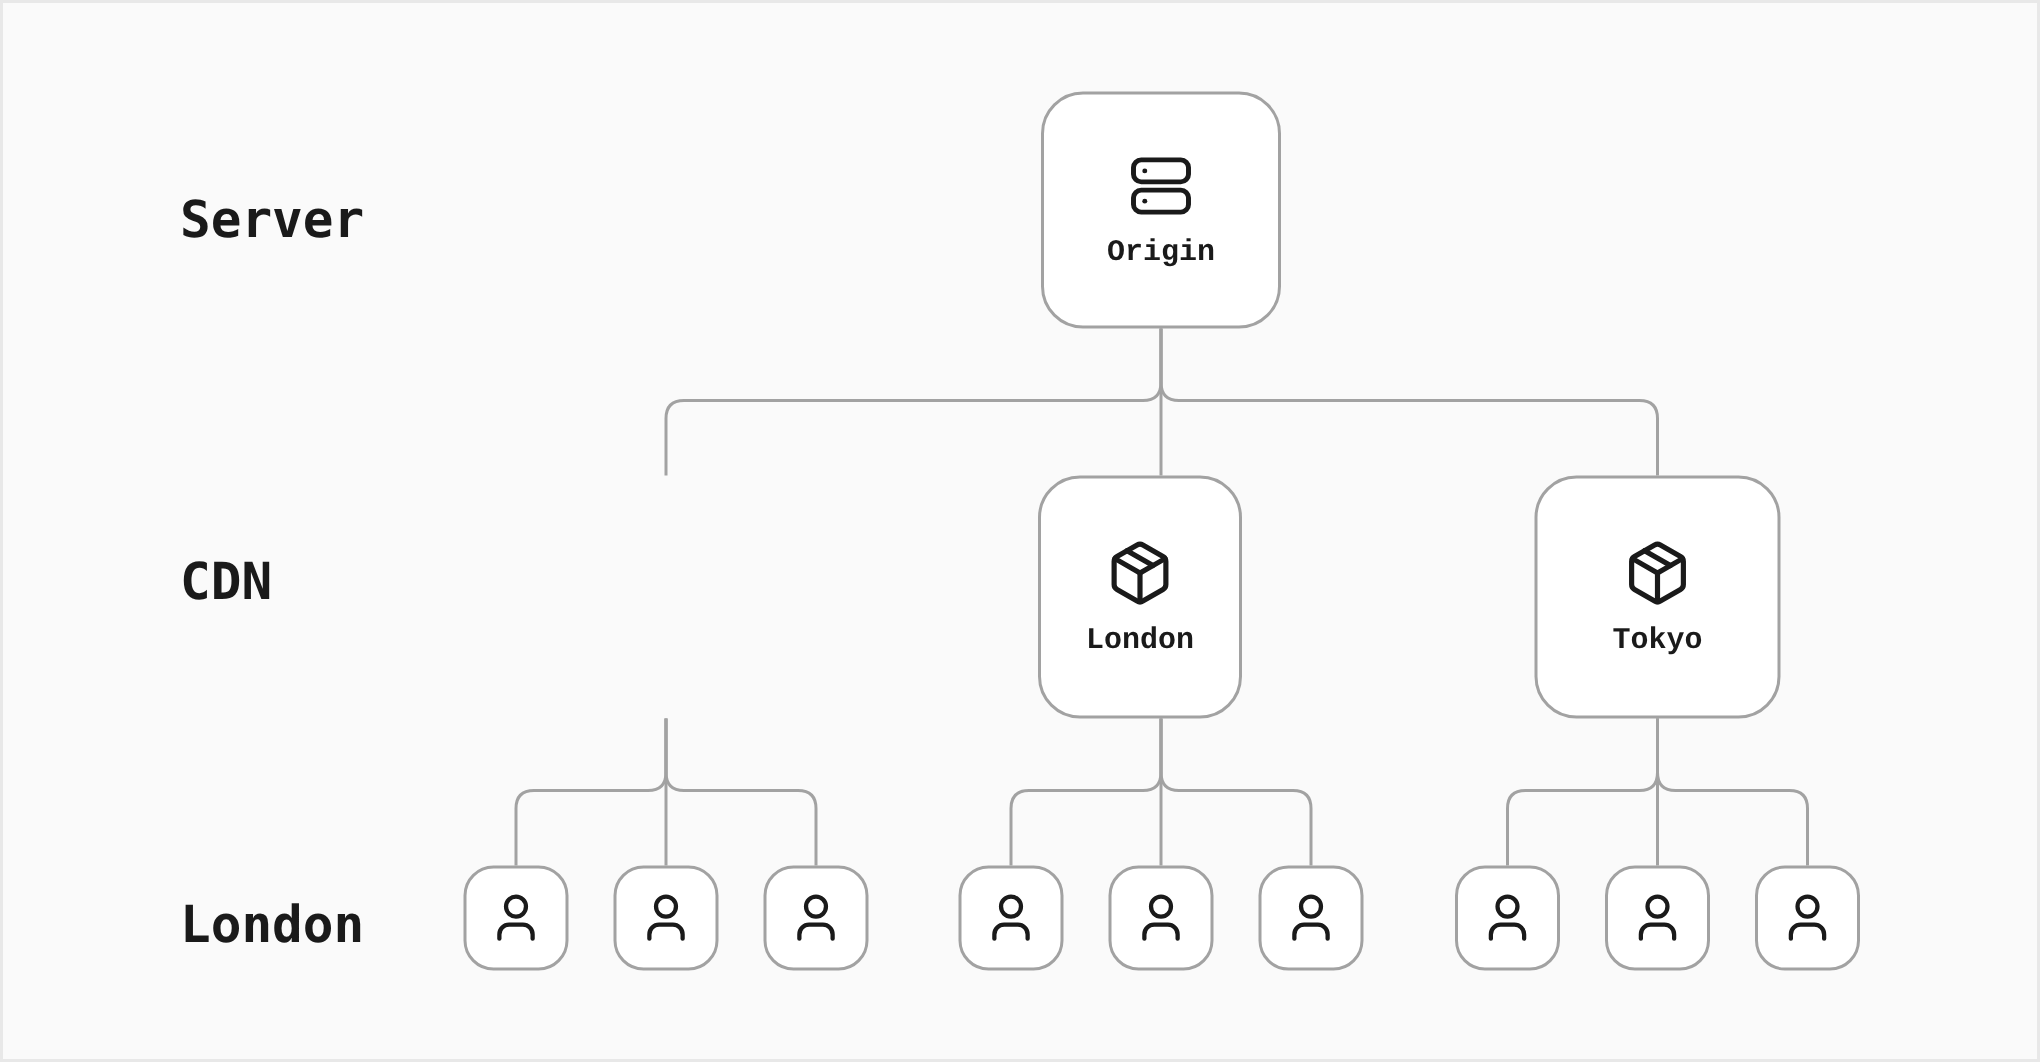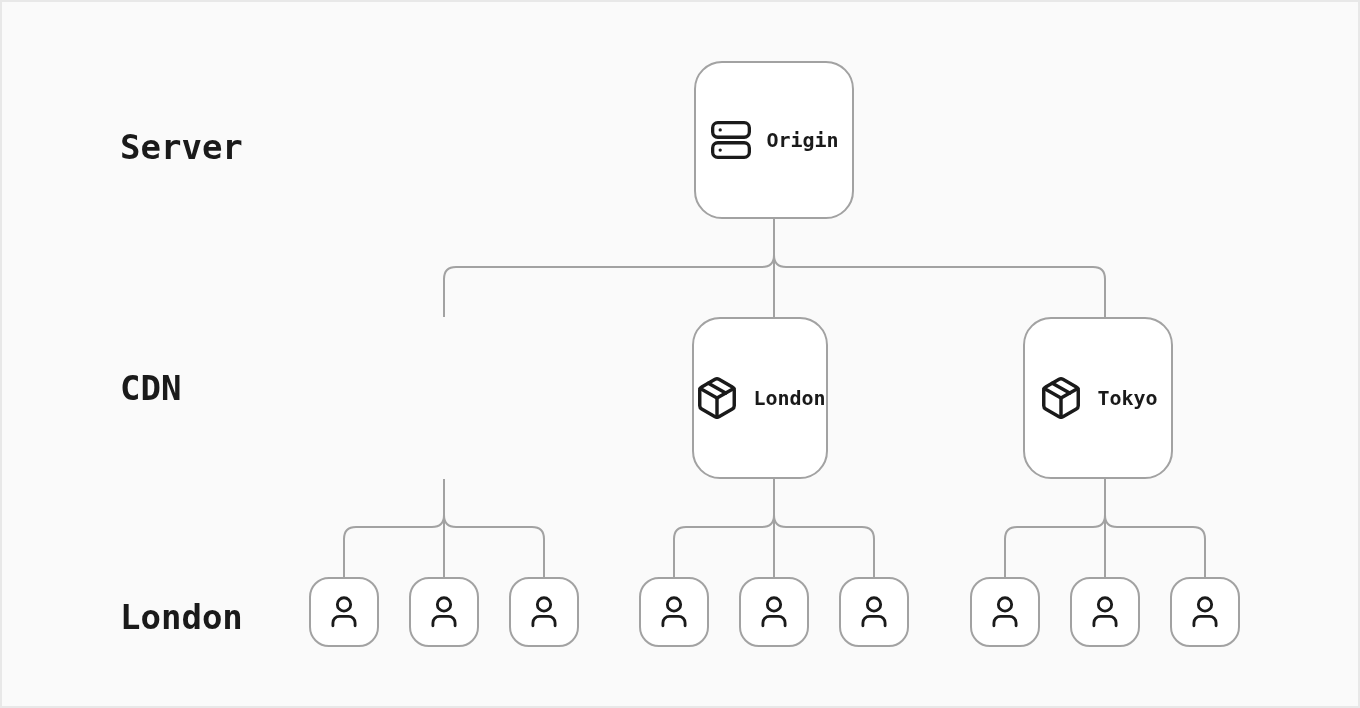--- a/index.html
+++ b/index.html
@@ -32,23 +32,24 @@
   .connectors path {
     fill: none;
     stroke: var(--connector, #a2a2a2);
     stroke-width: 2;
   }
   .node {
     position: absolute;
     background: var(--node-bg, #ffffff);
     border: 2px solid var(--node-border, #a2a2a2);
     display: flex;
-    flex-direction: row;
+    flex-direction: column;
     align-items: center;
     justify-content: center;
+    font-family: Liberation Mono, monospace;
   }
   .node.big {
     border-radius: 28px;
     gap: 13px;
   }
   .node.user {
     width: 70px; height: 70px;
     top: 577px;
     border-radius: 20px;
   }
@@ -110,21 +111,21 @@
   <div class="node big" style="left:692px; top:317px; width:136px; height:162px">
     <svg class="icon" width="46" height="46" viewBox="0 0 24 24">
       <path d="M11 21.73a2 2 0 0 0 2 0l7-4A2 2 0 0 0 21 16V8a2 2 0 0 0-1-1.73l-7-4a2 2 0 0 0-2 0l-7 4A2 2 0 0 0 3 8v8a2 2 0 0 0 1 1.73z"></path>
       <path d="M12 22V12"></path>
       <path d="m3.3 7 8.7 5 8.7-5"></path>
       <path d="m7.5 4.27 9 5.15"></path>
     </svg>
     <div class="node-label">London</div>
   </div>
 
-  <div class="node big" style="left:1023px; top:317px; width:150px; height:162px">
+  <div class="node big" style="left:1023px; top:317px; width:164px; height:162px">
     <svg class="icon" width="46" height="46" viewBox="0 0 24 24">
       <path d="M11 21.73a2 2 0 0 0 2 0l7-4A2 2 0 0 0 21 16V8a2 2 0 0 0-1-1.73l-7-4a2 2 0 0 0-2 0l-7 4A2 2 0 0 0 3 8v8a2 2 0 0 0 1 1.73z"></path>
       <path d="M12 22V12"></path>
       <path d="m3.3 7 8.7 5 8.7-5"></path>
       <path d="m7.5 4.27 9 5.15"></path>
     </svg>
     <div class="node-label">Tokyo</div>
   </div>
 
   <div class="node user" style="left:309px">

